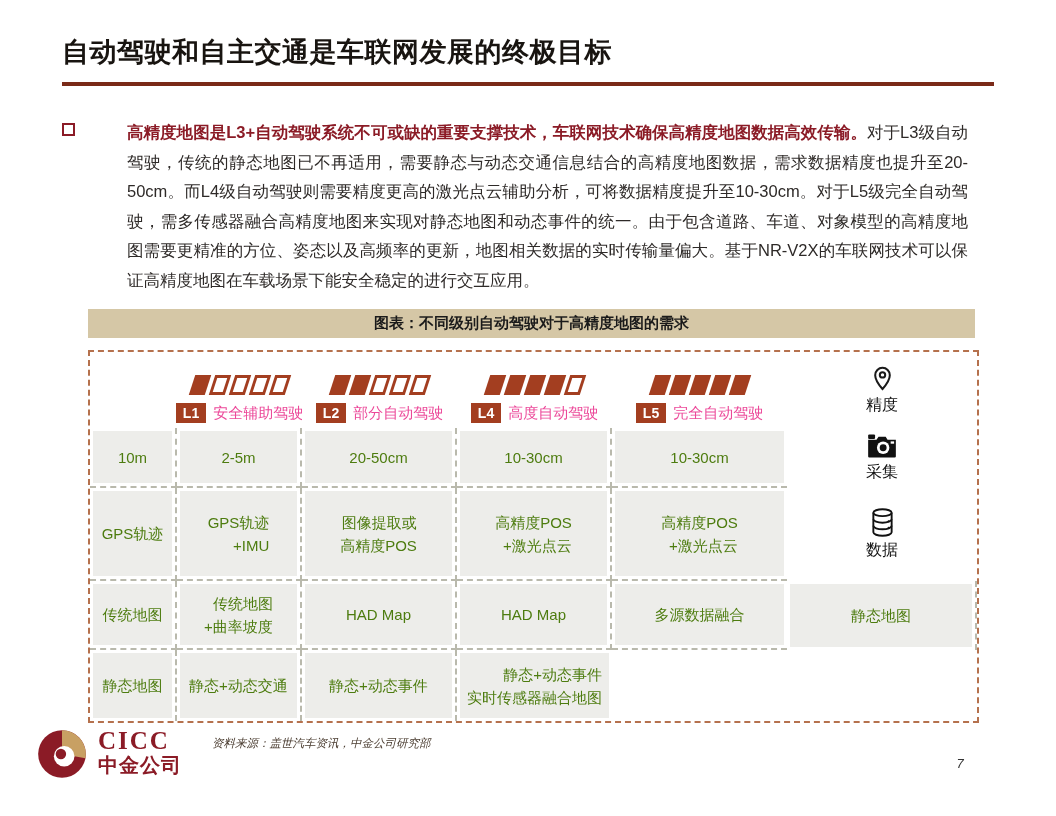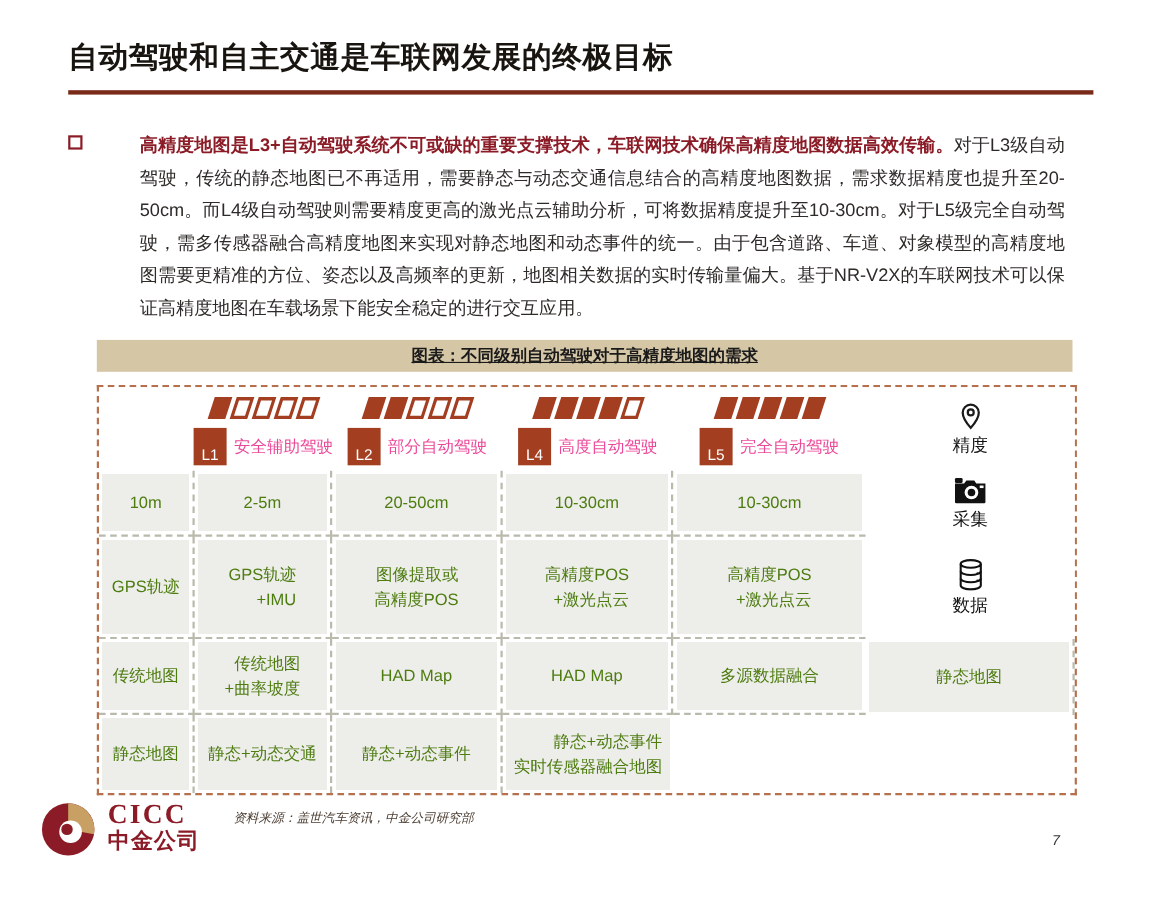--- a/index.html
+++ b/index.html
@@ -15,38 +15,38 @@
 
   
   .para { position:absolute; left:62px; top:118px; width:906px; display:flex; }
   .bullet-square { flex:0 0 auto; width:13px; height:13px; border:2.5px solid #8b1b26; margin-top:5px; margin-right:16px; }
   .para-text { font-size:16.5px; line-height:29.5px; color:#2e2a28; text-align:justify;margin-left:36px; }
   .para-lead { color:#8b1b26; font-weight:bold; }
 
   
   .caption-bar { position:absolute; left:88px; top:309px; width:887px; height:29px;
     background:#d5c7a6; display:flex; align-items:center; justify-content:center; }
-  .caption-text { font-size:15px; font-weight:bold; color:#1a1a1a;text-decoration:underline; }
+  .caption-text { font-size:15px; font-weight:bold; color:#1a1a1a; }
 
   
   .hd-table { position:absolute; left:88px; top:350px; width:891px; height:373px;
     border:2px dashed #b5714d; background:#fff;
     display:grid;
     grid-template-columns:87px 125px 155px 155px 175px 190px;
     grid-template-rows:76px 60px 93px 69px 71px; }
 
   .corner { background:#fff; }
 
   .hcell { background:#fff; display:flex; flex-direction:column; align-items:center; justify-content:flex-end; padding-bottom:5px; }
   .seg-bar { display:flex; margin-bottom:8px; }
   .seg { width:16px; height:20px; margin:0 2px; transform:skewX(-18deg); }
   .seg.filled { background:#a33e20; }
   .seg.empty { background:#fff; border:3px solid #a33e20; }
   .lvl-line { display:flex; align-items:center; justify-content:center; gap:7px; }
-  .lvl-badge { background:#a33e20; color:#fff; font-weight:normal; font-size:14px; padding:16px 7px 2px; line-height:16px; }
+  .lvl-badge { background:#a33e20; color:#fff; font-weight:bold; font-size:14px; padding:2px 7px 2px; line-height:16px; }
   .lvl-name { font-size:15px; color:#ec4899; white-space:nowrap;font-family:Liberation Mono, monospace; }
 
   .icell { background:#fff; display:flex; flex-direction:column; align-items:center; justify-content:center; gap:3px;font-family:Liberation Serif, serif; }
   .icell svg { display:block; }
   .row-label { font-size:16px; color:#111; }
 
   .dcell { background:#ededea; background-clip:content-box; padding:3px;
     display:flex; align-items:center; justify-content:center; text-align:right;
     font-size:15px; color:#4d7c0f; line-height:23px; white-space:pre-line;
     border-right:2px dashed #b9b9ac; border-bottom:2px dashed #b9b9ac; }

